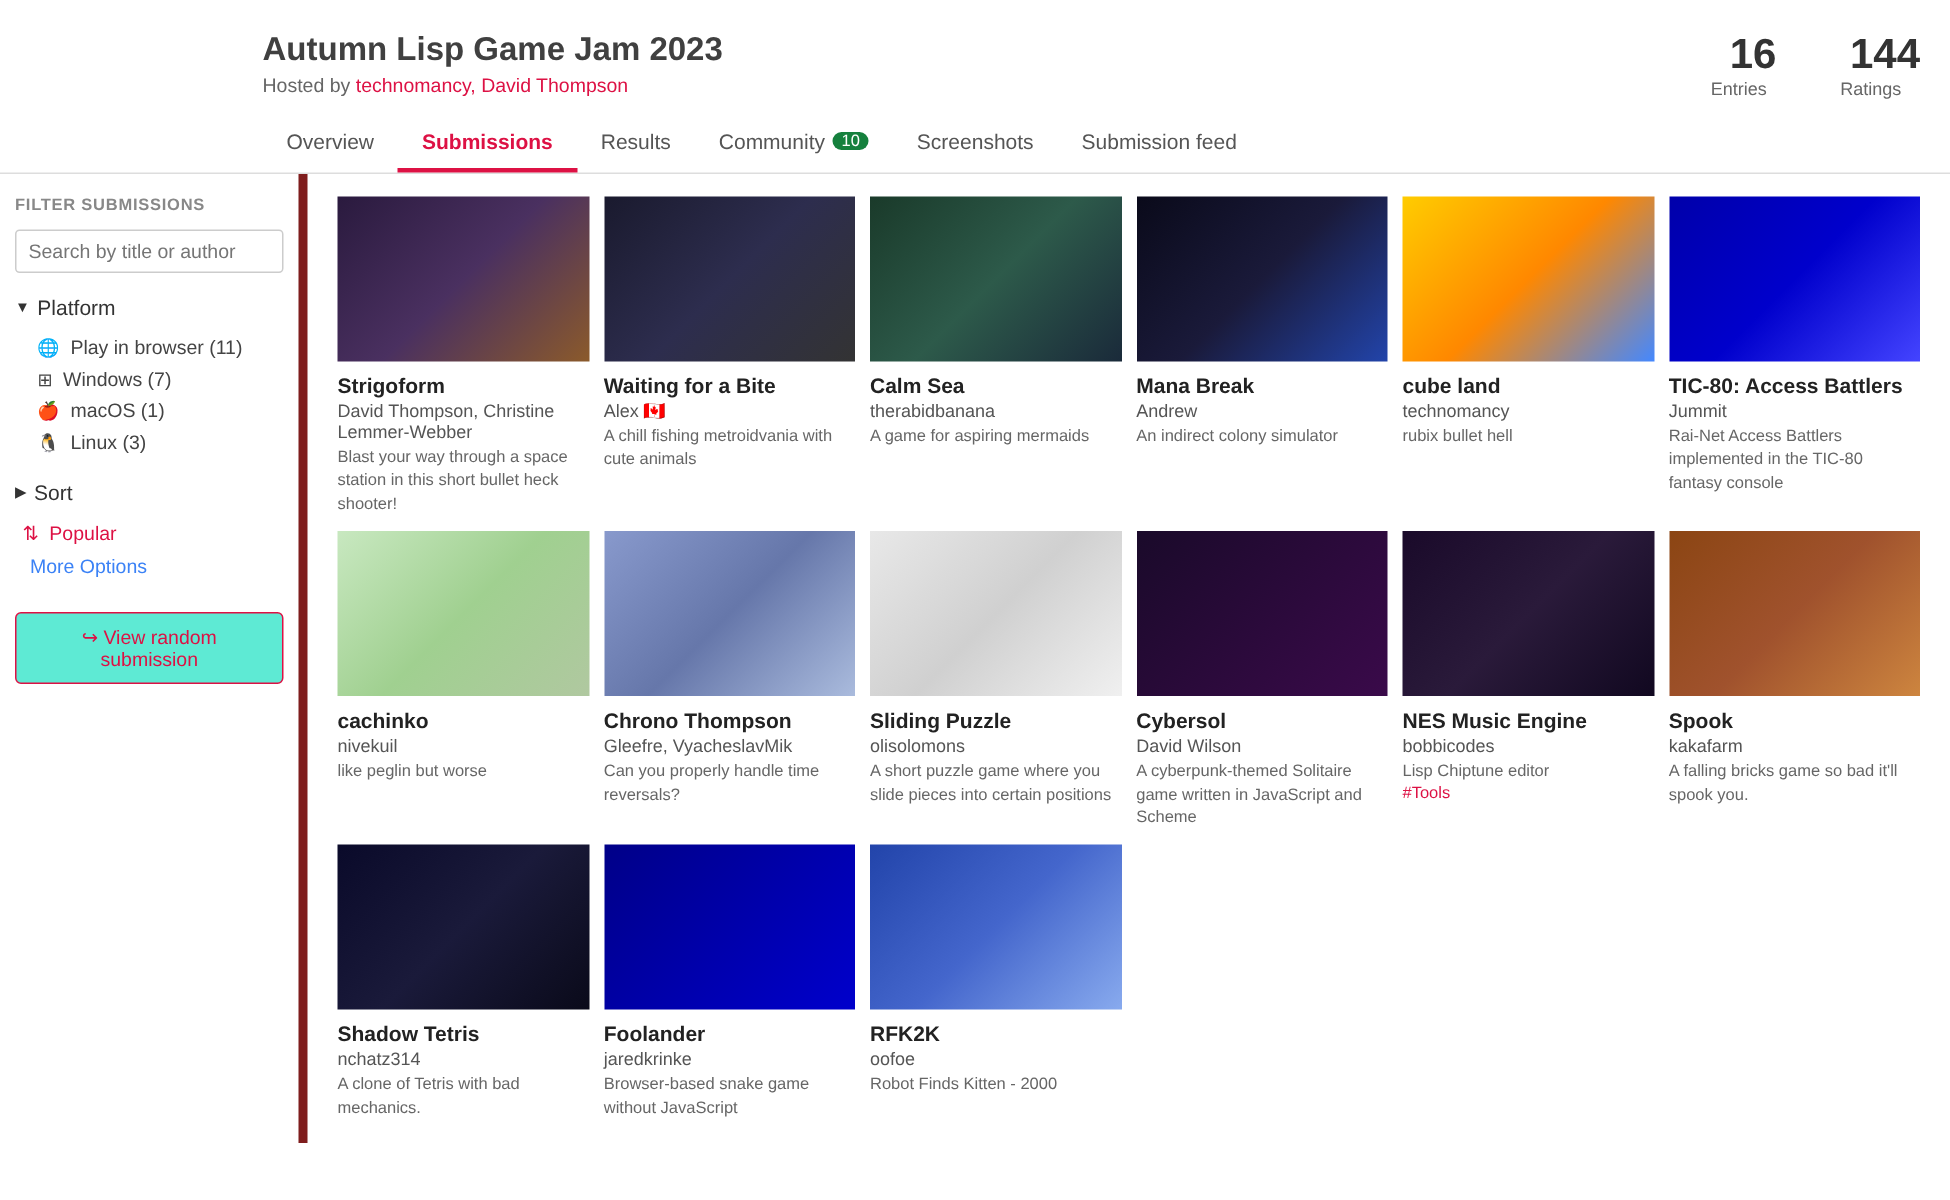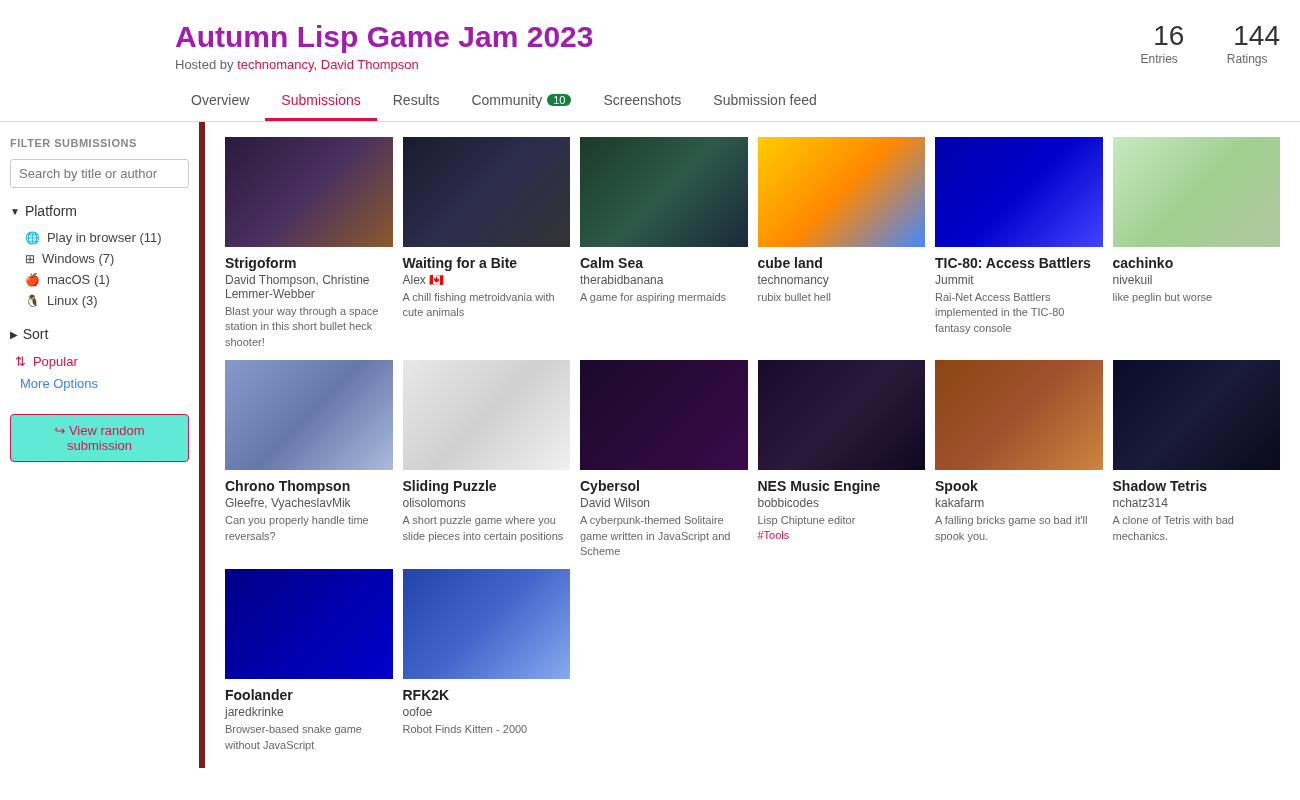--- a/index.html
+++ b/index.html
@@ -1,28 +1,28 @@
 <!DOCTYPE html>
 <html><head>
   <meta charset="utf-8">
   <style>
     * { box-sizing: border-box; margin: 0; padding: 0; }
     body { font-family: -apple-system, BlinkMacSystemFont, 'Segoe UI', Arial, sans-serif; font-size: 14px; color: #333; background: #fff; }
 
     .header { padding: 20px 20px 0 175px; border-bottom: 1px solid #ddd; }
     .header-top { display: flex; justify-content: space-between; align-items: flex-start; margin-bottom: 10px; }
-    .title-area h1 { font-size: 30px; font-weight: bold; color: #a21caf; }
+    .title-area h1 { font-size: 22px; font-weight: bold; color: #404040; }
     .title-area .hosted { font-size: 13px; color: #666; margin-top: 3px; }
     .title-area .hosted a { color: #d14; text-decoration: none; }
     .stats { display: flex; gap: 30px; text-align: center; }
-    .stat-num { font-size: 28px; font-weight: normal; margin-left: 19px; }
+    .stat-num { font-size: 28px; font-weight: bold; margin-left: 19px; }
     .stat-label { font-size: 12px; color: #666; }
     .nav-tabs { display: flex; gap: 0; border-bottom: none; }
     .nav-tab { padding: 10px 16px; font-size: 14px; color: #555; cursor: pointer; text-decoration: none; border-bottom: 3px solid transparent; display: flex; align-items: center; gap: 5px; }
-    .nav-tab.active { color: #d14; border-bottom: 3px solid #d14; font-weight: normal; }
+    .nav-tab.active { color: #d14; border-bottom: 3px solid #d14; font-weight: bold; }
     .badge { background: #15803d; color: white; border-radius: 10px; padding: 0 6px; font-size: 11px; }
 
     .layout { display: flex; }
 
     .sidebar { width: 205px; min-width: 205px; padding: 15px 10px; border-right: 6px solid #7f1d1d; }
     .sidebar h3 { font-size: 11px; font-weight: bold; color: #888; letter-spacing: 0.5px; margin-bottom: 10px; }
     .search-input { width: 100%; padding: 6px 8px; border: 1px solid #ccc; border-radius: 3px; font-size: 13px; color: #999; }
     .filter-section { margin-top: 15px; }
     .filter-title { display: flex; align-items: center; gap: 5px; font-size: 14px; font-weight: 500; cursor: pointer; margin-bottom: 8px; }
     .filter-title .arrow { font-size: 10px; }
@@ -152,20 +152,26 @@
           <div class="game-author">Alex 🇨🇦</div>
           <div class="game-desc">A chill fishing metroidvania with cute animals</div>
         </div>
         <div class="game-card">
           <div class="game-thumb thumb-calm" style="display: flex; align-items: center; justify-content: center; color: rgba(255, 255, 255, 0.7); font-size: 12px; font-weight: bold; text-shadow: rgba(0, 0, 0, 0.5) 0px 1px 3px; height: 110px;"></div>
           <div class="game-title">Calm Sea</div>
           <div class="game-author">therabidbanana</div>
           <div class="game-desc">A game for aspiring mermaids</div>
         </div>
         <div class="game-card">
+          <div class="game-thumb thumb-mana" style="display: flex; align-items: center; justify-content: center; color: rgba(255, 255, 255, 0.7); font-size: 12px; font-weight: bold; text-shadow: rgba(0, 0, 0, 0.5) 0px 1px 3px; height: 110px;"></div>
+          <div class="game-title">Mana Break</div>
+          <div class="game-author">Andrew</div>
+          <div class="game-desc">An indirect colony simulator</div>
+        </div>
+        <div class="game-card">
           <div class="game-thumb thumb-cube" style="display: flex; align-items: center; justify-content: center; color: rgba(255, 255, 255, 0.7); font-size: 12px; font-weight: bold; text-shadow: rgba(0, 0, 0, 0.5) 0px 1px 3px; height: 110px;"></div>
           <div class="game-title">cube land</div>
           <div class="game-author">technomancy</div>
           <div class="game-desc">rubix bullet hell</div>
         </div>
         <div class="game-card">
           <div class="game-thumb thumb-tic" style="display: flex; align-items: center; justify-content: center; color: rgba(255, 255, 255, 0.7); font-size: 12px; font-weight: bold; text-shadow: rgba(0, 0, 0, 0.5) 0px 1px 3px; height: 110px;"></div>
           <div class="game-title">TIC-80: Access Battlers</div>
           <div class="game-author">Jummit</div>
           <div class="game-desc">Rai-Net Access Battlers implemented in the TIC-80 fantasy console</div>

